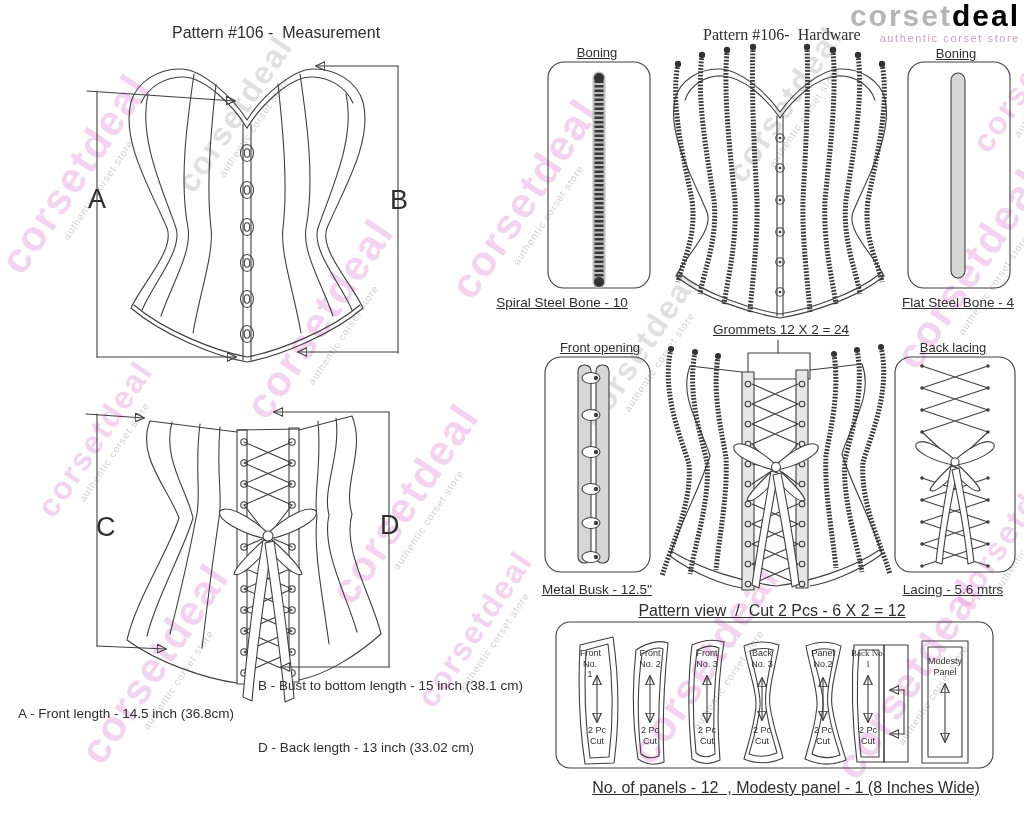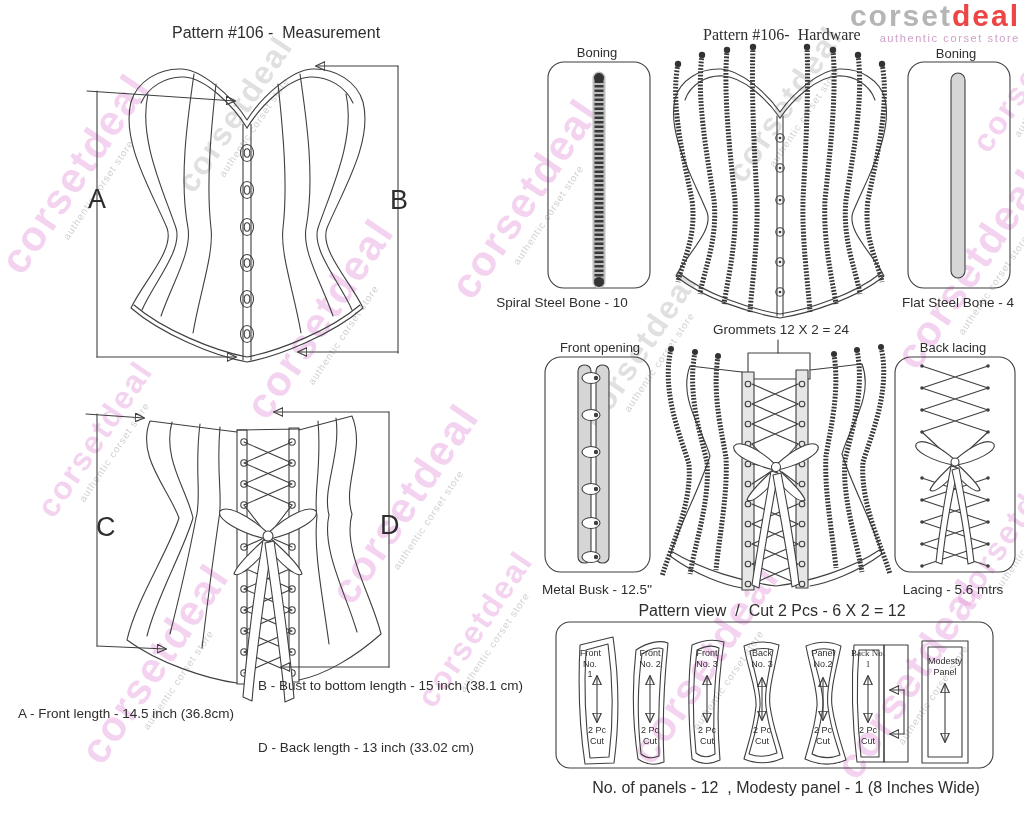--- a/index.html
+++ b/index.html
@@ -21,30 +21,30 @@
   svg.art .bone-thin{stroke:#383838;stroke-width:5;stroke-dasharray:1.8 1.5;stroke-linecap:butt;}
   svg.art .casing{stroke:#bdbdbd;stroke-width:13;}
   svg.art .knob{fill:#333;stroke:none;}
   svg.art .dot{fill:#3f3f3f;stroke:none;}
   svg.art .gray{fill:#d6d6d6;}
   svg.art .lgray{fill:#e6e6e6;}
   svg.art .ribbon{fill:#fff;}
   svg.art .lace{stroke-width:1.2;}
   
   .t{position:absolute;z-index:2;white-space:pre;}
-  .cap{transform:translateX(-50%);}
+  .cap{transform:translateX(-50%);text-decoration:underline;}
   .title{font-size:16px;}
   .small{font-size:13px;}
   .legend{font-size:13.5px;}
   .big-letter{font-size:27px;z-index:2;}
   .pc-label{position:absolute;z-index:2;font-size:9px;line-height:10.5px;text-align:center;}
   .logo{position:absolute;right:4px;top:1px;text-align:right;z-index:2;line-height:1;}
   .logo .word{font-size:30px;font-weight:bold;letter-spacing:2px;}
   .logo .g{color:#b5b5b5;}
-  .logo .p{color:#ef4444;}
+  .logo .p{color:#000000;}
   .logo .tag{display:block;font-size:11px;letter-spacing:1.6px;color:#cfa0c8;margin-top:2px;}
 </style>
 </head>
 <body>
 
 <div class="canvas">
 
   <div class="wm wm-lg wm-pink" style="left:-35px;top:150px;">
       <span class="wm-main">corsetdeal</span>
       <span class="wm-tag">authentic corset store</span>

